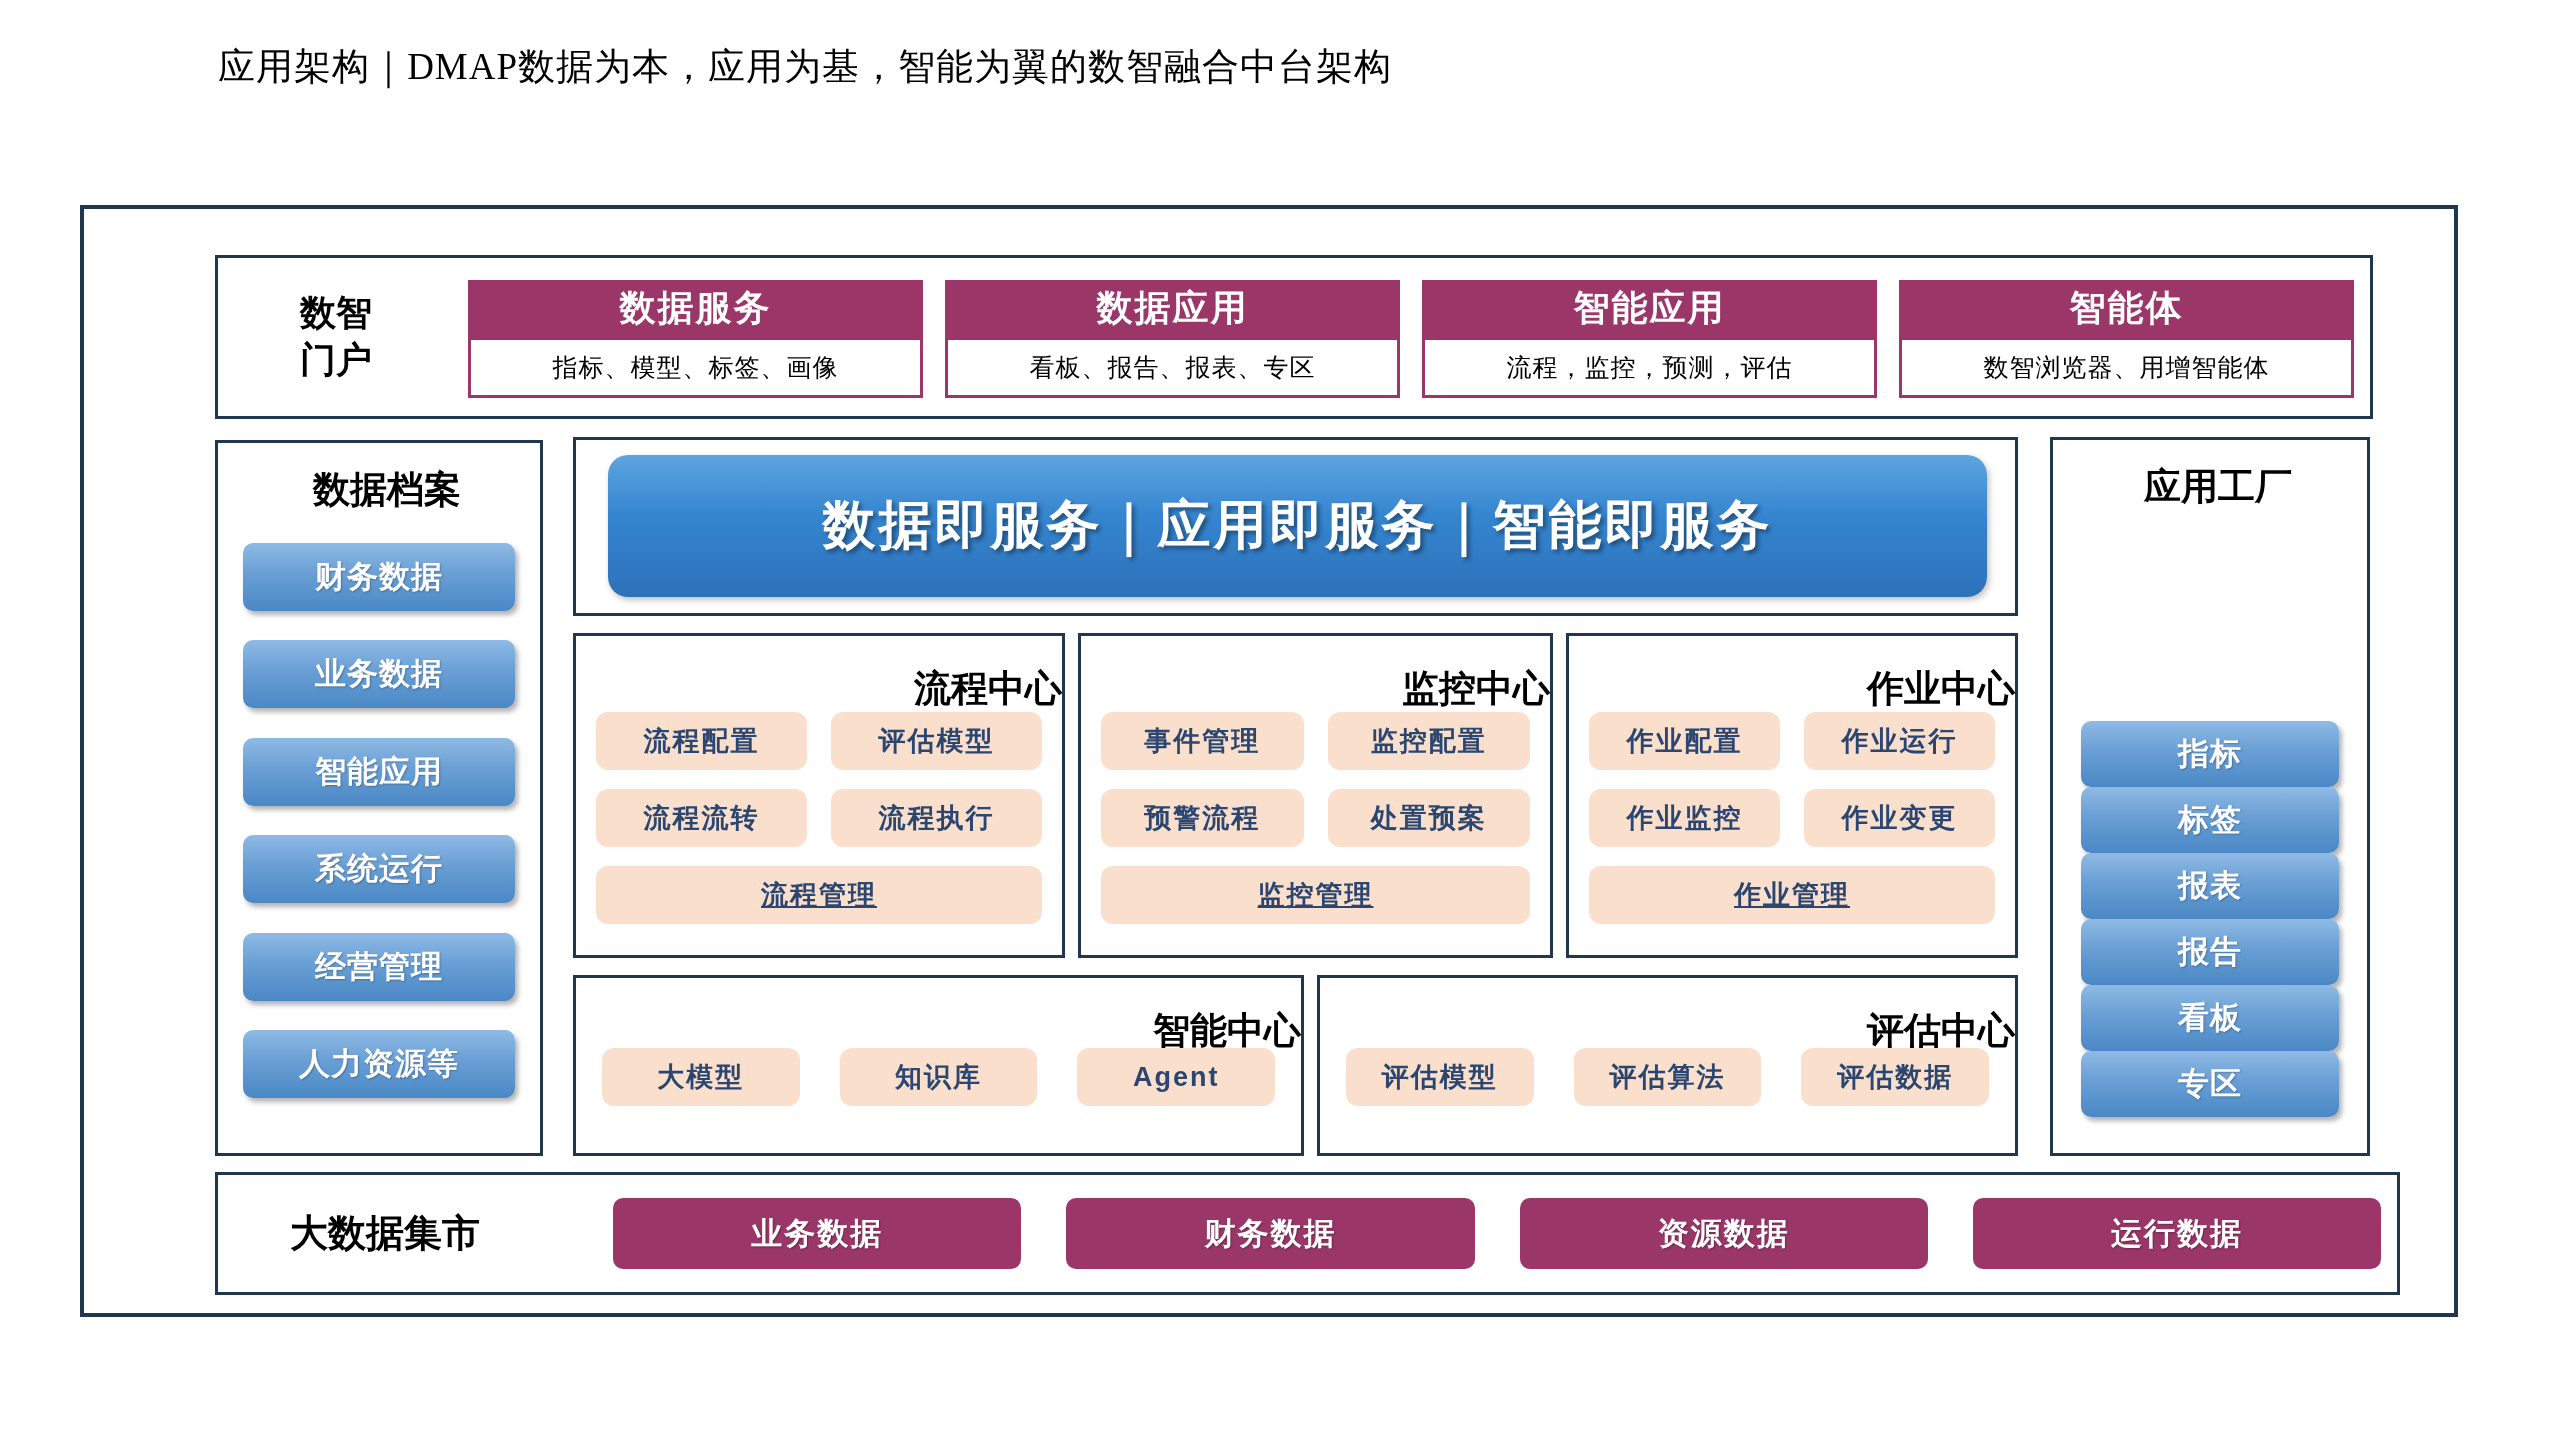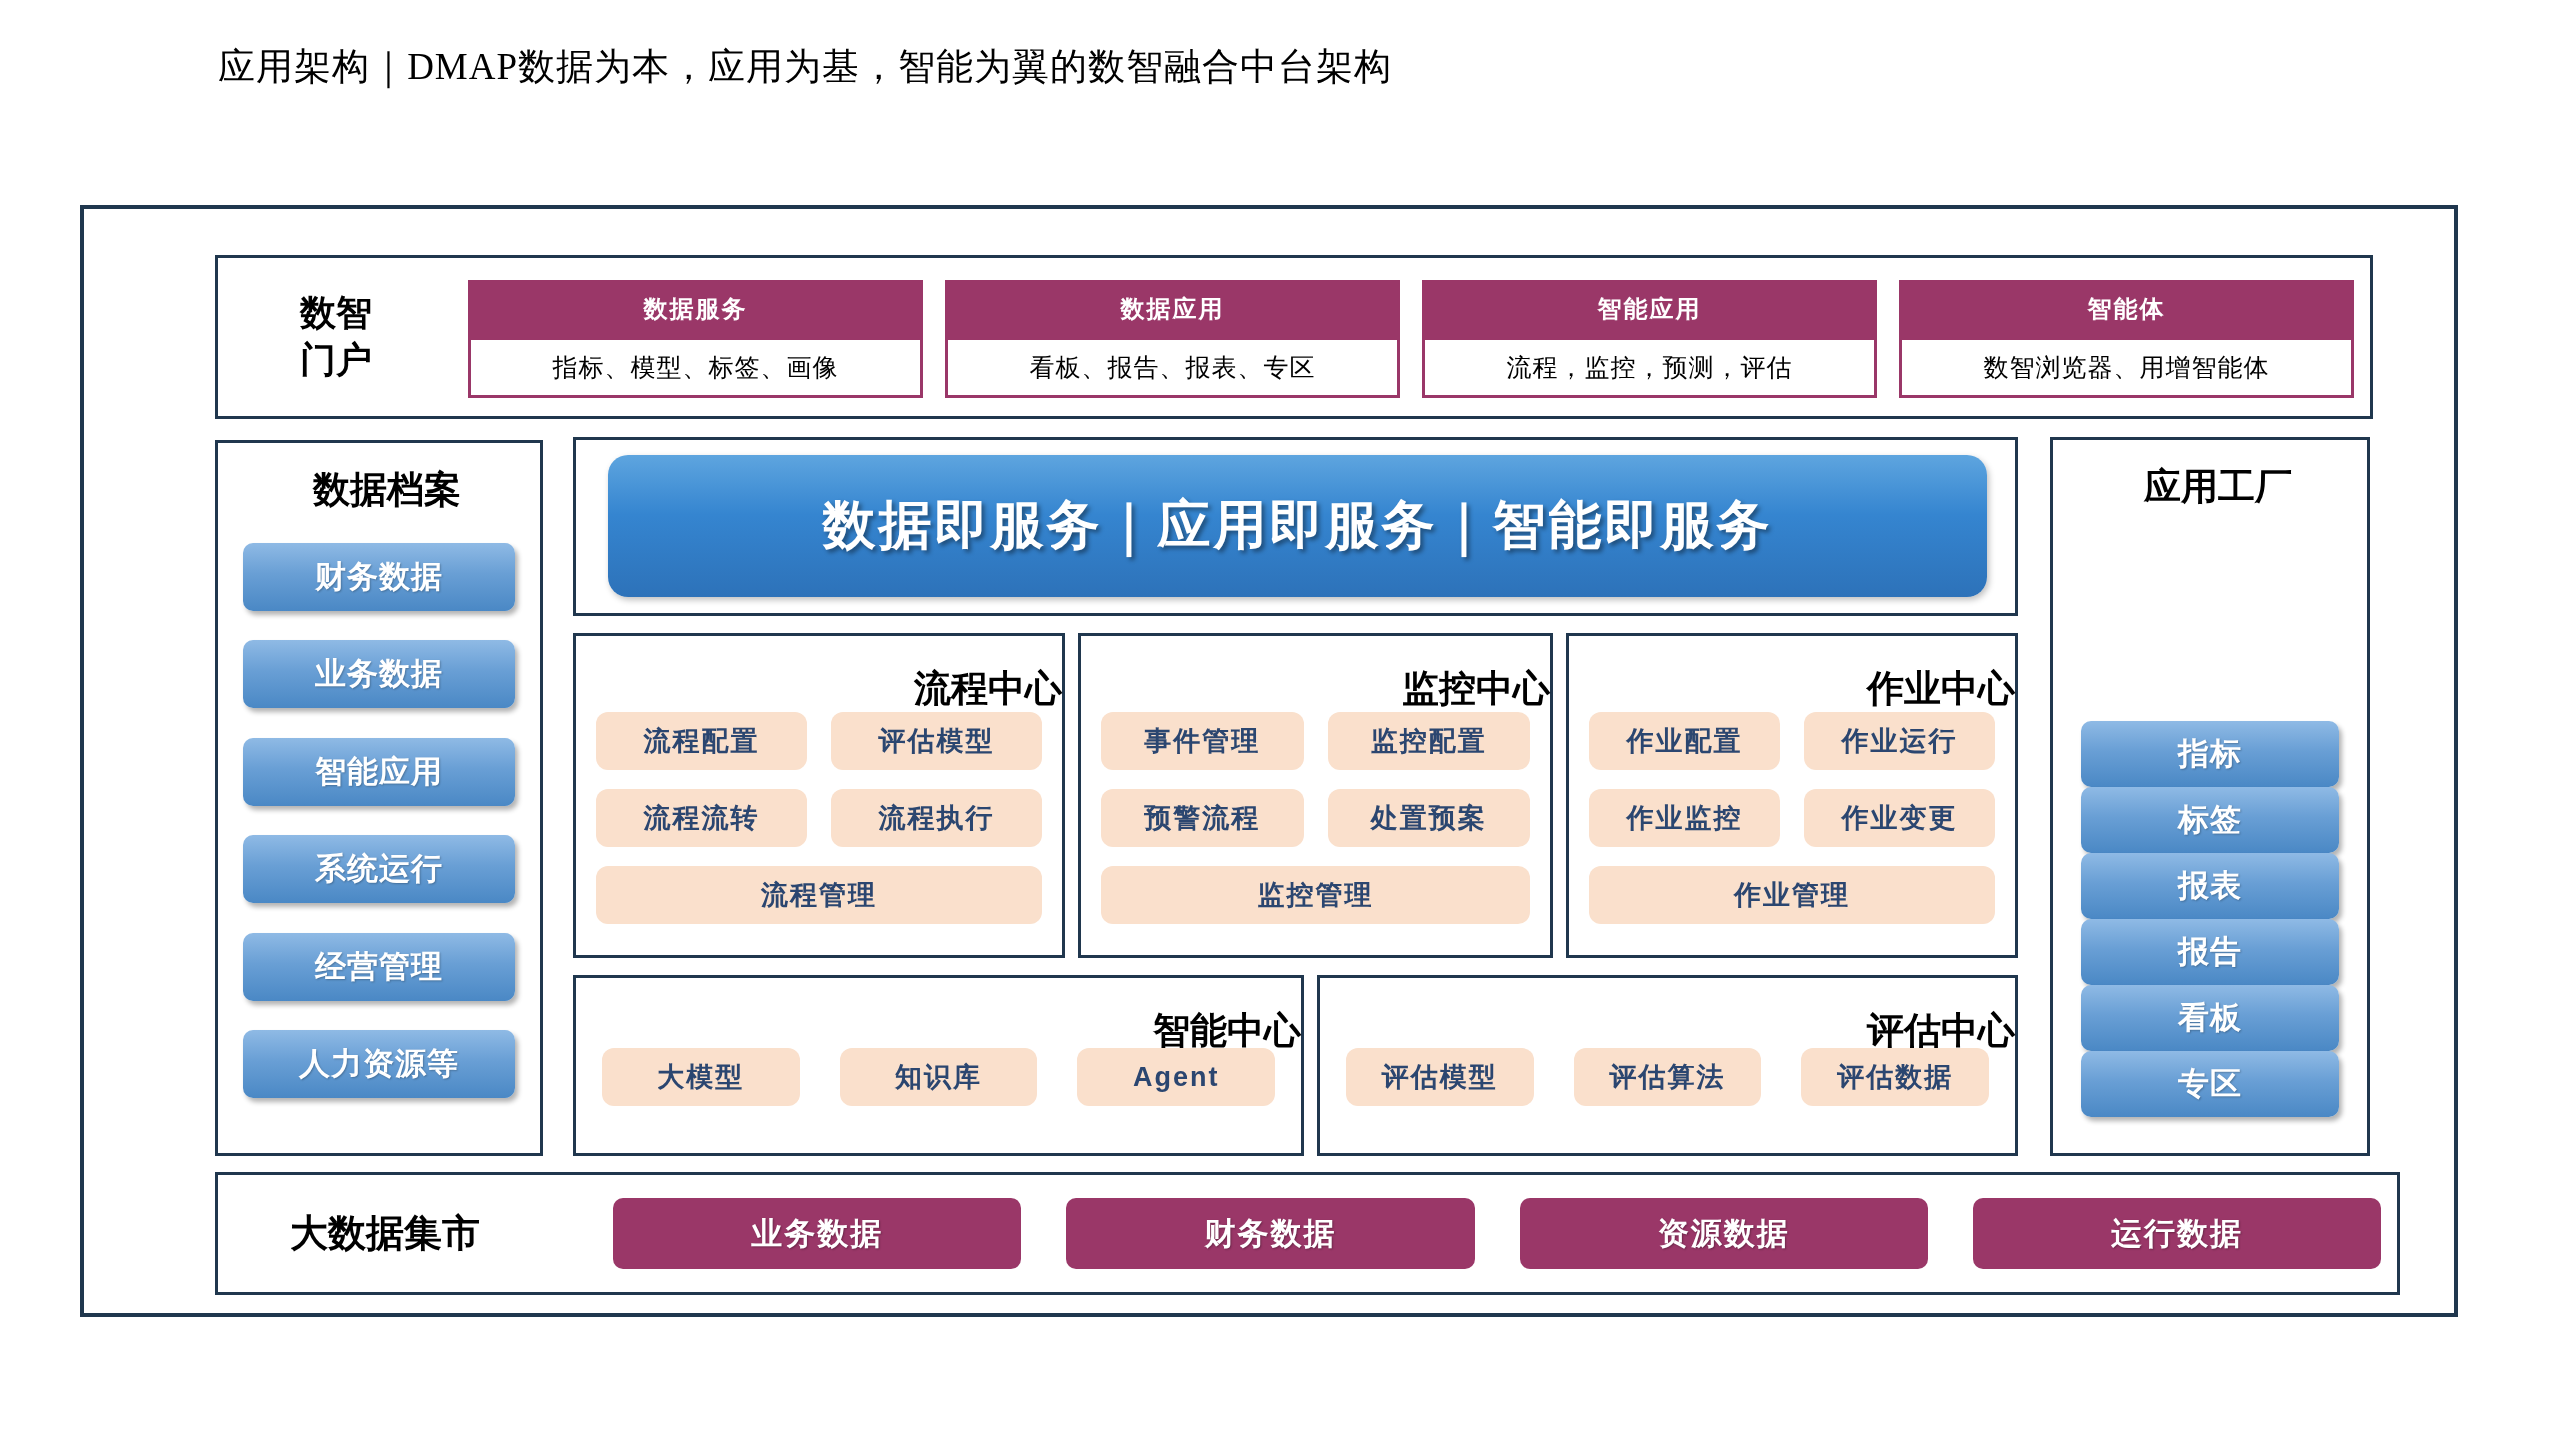--- a/index.html
+++ b/index.html
@@ -29,21 +29,21 @@
     font-size: 36px; font-weight: bold; line-height: 1.3; text-align: center;
     white-space: pre-line;
   }
   .portal-cards {
     position: absolute; left: 250px; right: 16px; top: 22px; bottom: 18px;
     display: flex; gap: 22px;
   }
   .portal-card { flex: 1; display: flex; flex-direction: column; }
   .portal-card-header {
     height: 57px; background: var(--purple); color: #fff;
-    font-size: 24px; font-weight: bold;
+    font-size: 36px; font-weight: bold;
     display: flex; align-items: center; justify-content: center;
     letter-spacing: 2px;
   }
   .portal-card-body {
     flex: 1; border: 3px solid var(--purple); background: #fff;
     display: flex; align-items: center; justify-content: center;
     font-size: 25px; letter-spacing: 1px;
   }
 
   
@@ -82,21 +82,21 @@
   .center-title { margin-top: 28px; text-align: right; font-size: 37px; font-weight: bold; }
   .center-grid {
     position: absolute; left: 20px; right: 20px; top: 76px;
     display: grid; grid-template-columns: 1fr 1fr; gap: 19px 24px;
   }
   .peach-btn {
     height: 58px; background: var(--peach); border-radius: 12px;
     color: var(--peach-text); font-size: 27px; font-weight: bold; letter-spacing: 2px;
     display: flex; align-items: center; justify-content: center;
   }
-  .span2 { grid-column: 1 / 3; }
+  .span2 { grid-column: 1 / 3; text-decoration: underline; }
 
   
   .smart-box { left: 489px;  top: 766px; width: 731px; height: 181px; }
   .eval-box  { left: 1233px; top: 766px; width: 701px; height: 181px; }
   .trio {
     position: absolute; left: 26px; right: 26px; top: 70px;
     display: flex; gap: 40px;
   }
   .trio .peach-btn { flex: 1; }
 

